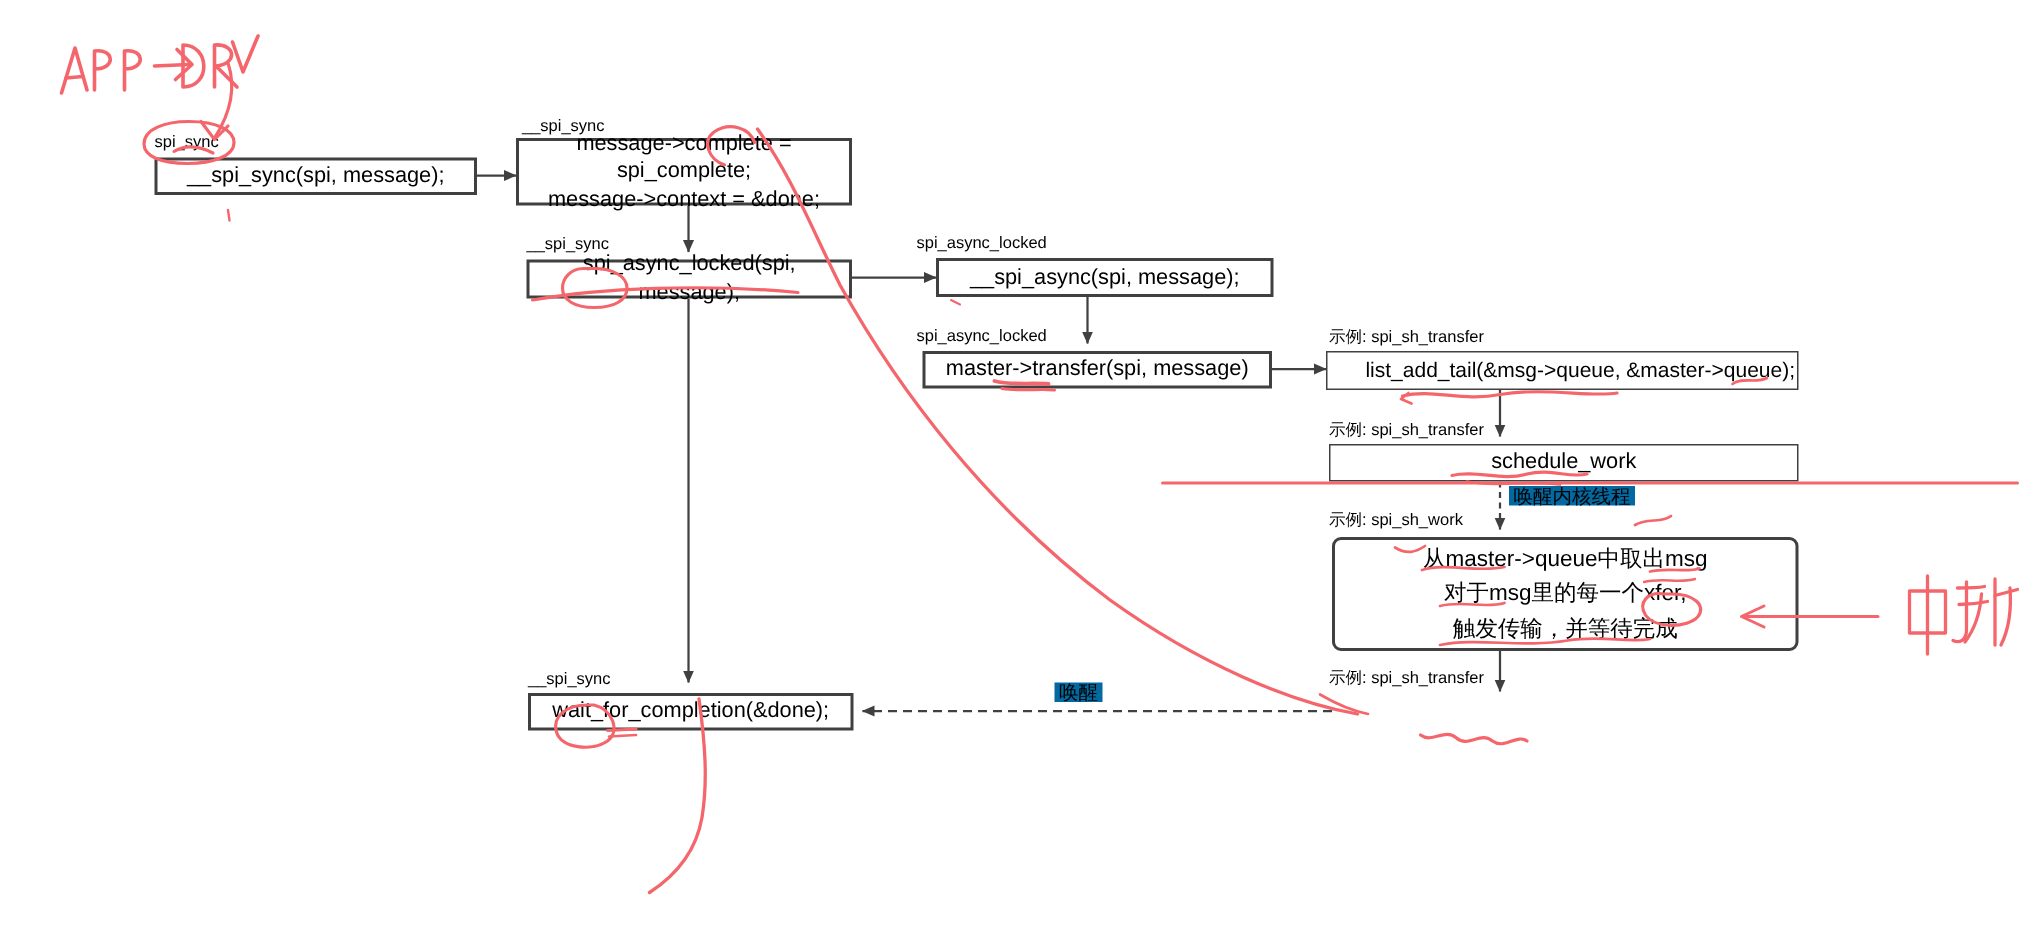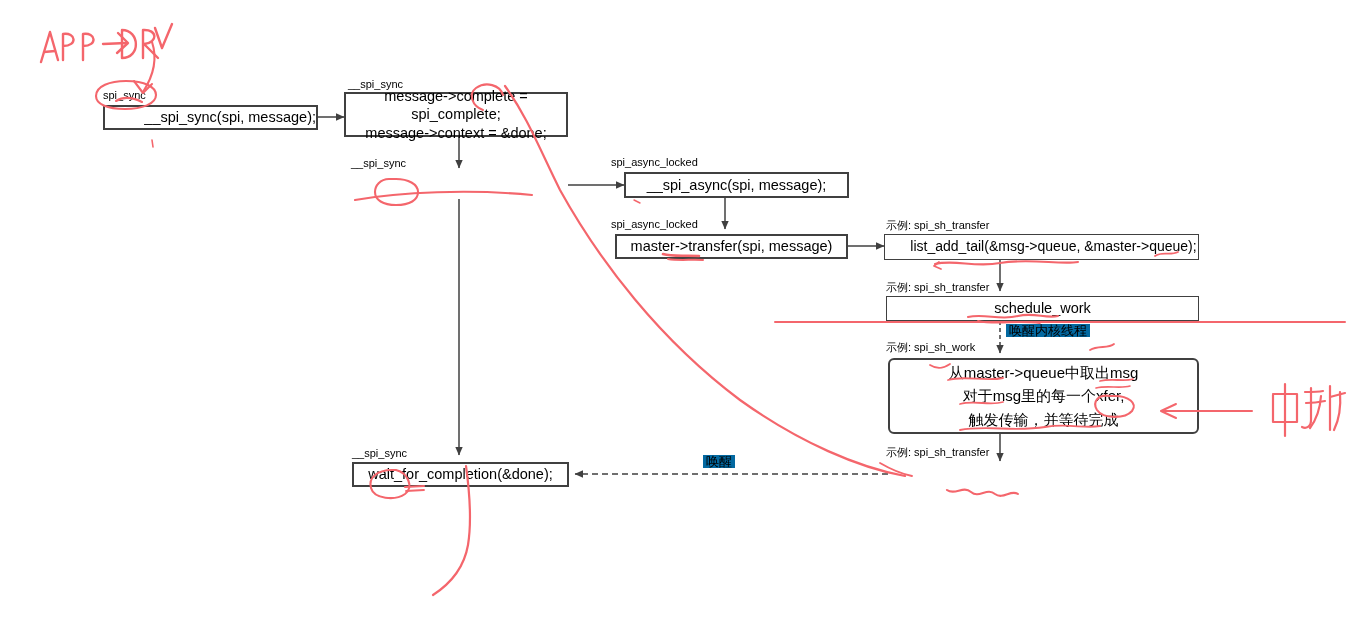--- a/index.html
+++ b/index.html
@@ -97,31 +97,34 @@
 
     <line x1="1000" y1="321" x2="1000" y2="353" stroke="#404040" stroke-width="1.5" stroke-dasharray="4,3" marker-end="url(#ah)"></line>
 
     <line x1="1000" y1="434" x2="1000" y2="461" stroke="#404040" stroke-width="1.5" marker-end="url(#ah)"></line>
 
     <line x1="888" y1="474" x2="575" y2="474" stroke="#404040" stroke-width="1.5" stroke-dasharray="6,4" marker-end="url(#ah)"></line>
 
     <line x1="459" y1="199" x2="459" y2="455" stroke="#404040" stroke-width="1.5" marker-end="url(#ah)"></line>
   </svg>
 
-  <div class="node" style="left:103px; top:105px; width:215px; height:25px;align-items:flex-end;">
+  <div class="node" style="left:103px; top:105px; width:215px; height:25px;">
     <span>__spi_sync(spi, message);</span>
   </div>
   <div class="caption" style="left:103px; top:90px;">spi_sync</div>
 
   <div class="node" style="left:344px; top:92px; width:224px; height:45px;">
     <span>message-&gt;complete = spi_complete;
 message-&gt;context = &amp;done;</span>
   </div>
   <div class="caption" style="left:348px; top:79px;">__spi_sync</div>
 
+  <div class="node" style="left:351px; top:173px; width:217px; height:26px;">
+    <span>spi_async_locked(spi, message);</span>
+  </div>
   <div class="caption" style="left:351px; top:158px;">__spi_sync</div>
 
   <div class="node" style="left:624px; top:172px; width:225px; height:26px;">
     <span>__spi_async(spi, message);</span>
   </div>
   <div class="caption" style="left:611px; top:157px;">spi_async_locked</div>
 
   <div class="node" style="left:615px; top:234px; width:233px; height:25px;text-align:center;">
     <span>master-&gt;transfer(spi, message)</span>
   </div>

